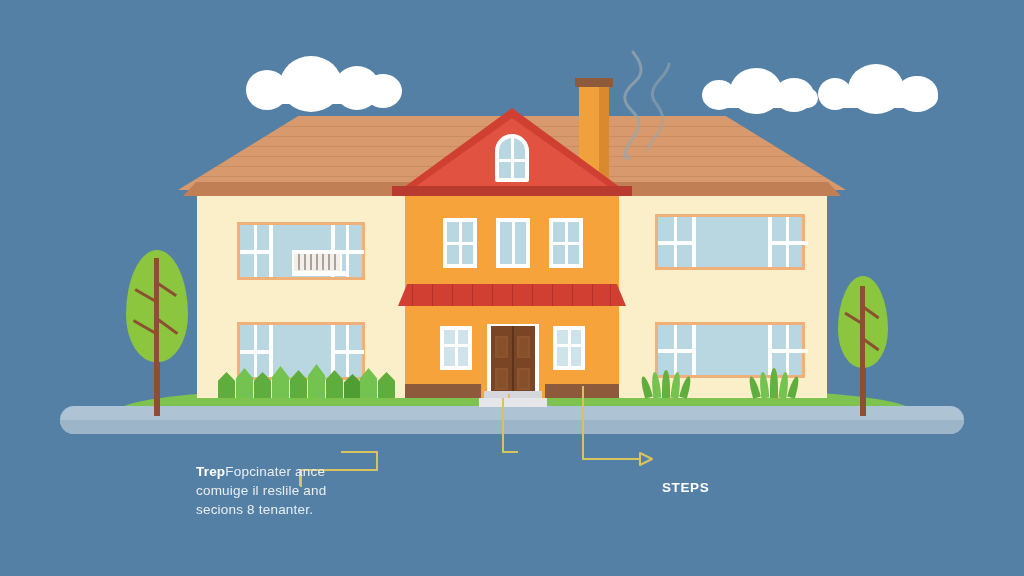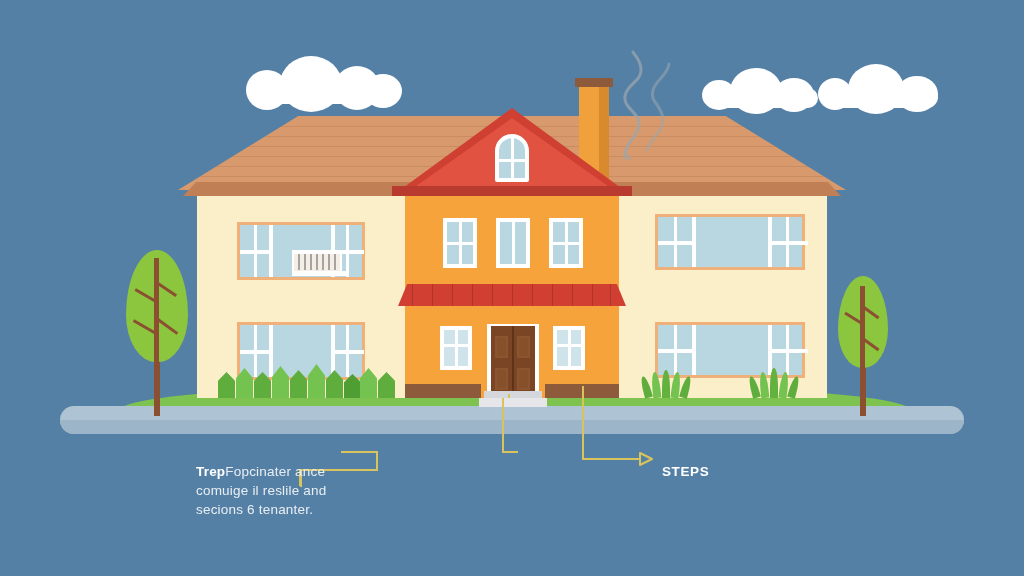--- a/index.html
+++ b/index.html
@@ -316,20 +316,21 @@
     font-weight: bold;
     color: #ffffff;
   }
   .callout-title {
     font-weight: bold;
     color: #ffffff;
     font-size: 13.5px;
     letter-spacing: 0.6px;
     display: block;
     margin-bottom: 2px;
+    margin-top: 16px;
   }
 </style>
 </head>
 <body>
 
 <div id="scene">
 
   <div>
     <div class="cloud" style="left:252px; top:80px; width:148px; height:24px;">
       <div class="puff" style="left:-6px; top:-10px; width:42px; height:40px;"></div>
@@ -543,21 +544,21 @@
 
     <path d="M509 394 V398" fill="none" stroke="#d9c35c" stroke-width="2"></path>
 
     <path d="M583 386 V459 H640" fill="none" stroke="#d9c35c" stroke-width="2"></path>
     <polygon points="640,453 652,459 640,465" fill="none" stroke="#d9c35c" stroke-width="2" stroke-linejoin="round"></polygon>
   </svg>
 
   <div class="callout" style="left:196px; top:443px; width:160px;">
     <span class="lead">Trep</span><span>Fopcinater ance
 comuige il reslile and
-secions 6 tenanter.</span>
+secions 8 tenanter.</span>
   </div>
 
 
   <div class="callout" style="left:662px; top:443px; width:170px;">
     <span class="callout-title">STEPS</span>
   </div>
 
 </div>
 
 </body></html>

